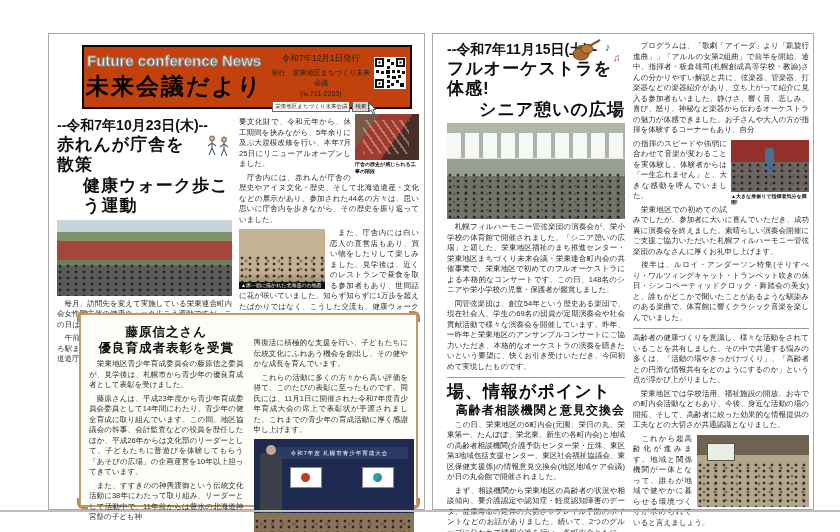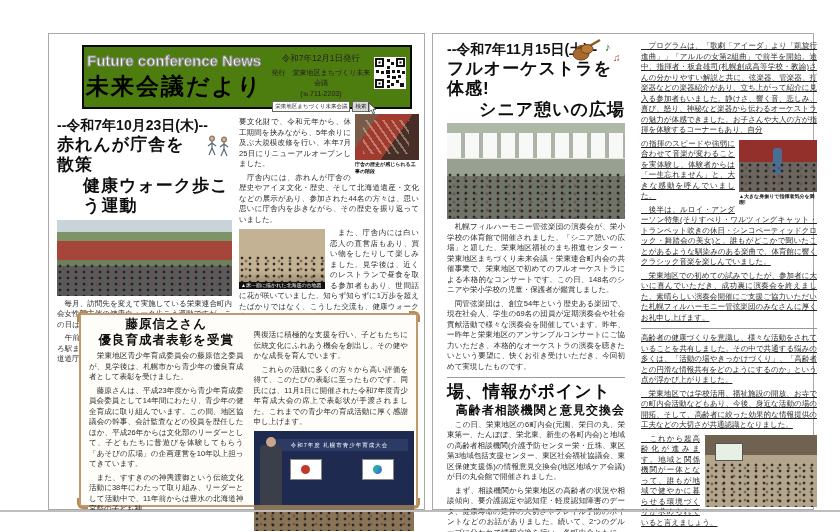--- a/index.html
+++ b/index.html
@@ -8,21 +8,21 @@
     background:#ffffff;
     font-family:"Liberation Sans","DejaVu Sans",sans-serif;
     color:#222;
   }
   .page{position:absolute;top:33px;height:477px;background:#fff;border:1px solid #a9a9a9;box-sizing:border-box;}
   .page-left{left:48px;width:377px;}
   .page-right{left:432px;width:382px;}
   .bottom-rule{position:absolute;left:0;top:510px;width:840px;height:2px;background:#bdbdbd;}
 
   
-  .masthead{position:absolute;left:33px;top:11px;width:330px;height:64px;border:2px solid #0a0a0a;background:#4d7c0f;display:flex;box-sizing:border-box;}
+  .masthead{position:absolute;left:33px;top:11px;width:330px;height:64px;border:2px solid #0a0a0a;background:#c2410c;display:flex;box-sizing:border-box;}
   .mast-logo{position:relative;width:57%;overflow:hidden;}
   .logo-en{position:absolute;left:3px;top:5px;width:100%;font-size:15px;font-weight:bold;color:#fff;
     -webkit-text-stroke:1px #8e8e8e;text-shadow:0 0 1px #9a9a9a;letter-spacing:0px;white-space:nowrap;}
   .logo-jp{position:absolute;left:2px;bottom:5px;font-size:23px;font-weight:bold;color:#000;letter-spacing:2px;white-space:nowrap;transform:skewX(-2deg);}
   .mast-info{width:43%;padding:4px 3px 2px 0;box-sizing:border-box;display:flex;}
   .mast-lines{flex:1;text-align:center;}
   .mi-date{font-size:8.5px;font-weight:normal;margin-top:2px;}
   .mi-pub{font-size:7px;margin-top:3px;}
   .mi-tel{font-size:7px;margin-top:2px;}
   .search-row{margin-top:3px;display:flex;justify-content:center;align-items:center;gap:2px;position:relative;}
@@ -68,21 +68,21 @@
   .ph-conductor{width:78px;height:52px;background:linear-gradient(#93302c 0 42%,#6b6660 42%);}
   .ph-conductor .dots{height:55%;}
   .ph-conductor:before{content:"";position:absolute;left:34px;top:8px;width:9px;height:26px;background:#4a6f94;border-radius:3px;}
   .meet-wrap{float:right;width:112px;margin:2px 0 2px 5px;}
   .ph-meeting{width:112px;height:72px;background:linear-gradient(#6f6250 0 28%,#b3a68c 28%);}
   .ph-meeting:before{content:"";position:absolute;left:10px;top:8px;width:26px;height:16px;background:#e8f0e6;border:1px solid #555;}
   .ph-meeting .dots{height:60%;}
 
   
   .award-frame{position:absolute;left:30px;top:279px;width:339px;height:194px;border:2px solid #c09a6a;
-    box-sizing:border-box;padding:2px 8px;display:flex;gap:10px;background:#fffdf9;}
+    box-sizing:border-box;padding:10px 8px;display:flex;gap:10px;background:#fffdf9;}
   .corner{position:absolute;width:9px;height:9px;border:2px solid #b58b55;}
   .c-tl{left:-4px;top:-4px;border-right:none;border-bottom:none;border-radius:6px 0 0 0;}
   .c-tr{right:-4px;top:-4px;border-left:none;border-bottom:none;border-radius:0 6px 0 0;}
   .c-bl{left:-4px;bottom:-4px;border-right:none;border-top:none;border-radius:0 0 0 6px;}
   .c-br{right:-4px;bottom:-4px;border-left:none;border-top:none;border-radius:0 0 6px 0;}
   .award-col{flex:1;min-width:0;}
   .award-title{text-align:center;font-size:12.5px;font-weight:bold;line-height:1.25;letter-spacing:1px;color:#0d0d0d;}
   .ph-ceremony{width:160px;height:100px;margin:3px auto 0 auto;background:#1e2a50;}
   .cer-banner{position:absolute;left:18px;top:8px;right:6px;height:12px;background:#2c3a66;color:#fff;
     font-size:5.5px;line-height:12px;text-align:center;white-space:nowrap;overflow:hidden;letter-spacing:1px;}
@@ -251,31 +251,31 @@
       </div>
     <p class="body">　札幌フィルハーモニー管弦楽団の演奏会が、栄小学校の体育館で開催されました。「シニア憩いの広場」と題した、栄東地区福祉のまち推進センター・栄東地区まちづくり未来会議・栄東連合町内会の共催事業で、栄東地区で初めてのフルオーケストラによる本格的なコンサートです。この日、148名のシニアや栄小学校の児童・保護者が鑑賞しました。</p>
     <p class="body">　同管弦楽団は、創立54年という歴史ある楽団で、現在社会人、学生の69名の団員が定期演奏会や社会貢献活動で様々な演奏会を開催しています。昨年、一昨年と栄東地区のアンサンブルコンサートにご協力いただき、本格的なオーケストラの演奏を聴きたいという要望に、快くお引き受けいただき、今回初めて実現したものです。</p>
     <div class="divider"></div>
     <div class="headline">場、情報がポイント</div>
     <div class="headline headline-right" style="font-size:12px;">高齢者相談機関と意見交換会</div>
     <p class="body">　この日、栄東地区の6町内会(元園、栄日の丸、栄東第一、たんぽぽ、栄北東、新生の各町内会)と地域の高齢者相談機関(介護予防センター栄・丘珠、東区第3地域包括支援センター、東区社会福祉協議会、東区保健支援係)の情報意見交換会(地区地域ケア会議)が日の丸会館で開催されました。</p>
     <p class="body">　まず、相談機関から栄東地区の高齢者の状況や相談傾向、要介護認定や認知症・軽度認知障害のデータ、健康寿命の延伸の大切さやフレイル予防のポイントなどのお話がありました。続いて、2つのグループに分かれて情報交換を行い、各町内会ともに、見守り活動や声かけ、茶話会の実施、お食事会など</p>
   </div>
 
-  <div class="col" style="left:208px;top:7px;width:176px;text-decoration:underline;">
+  <div class="col" style="left:200px;top:7px;width:176px;">
     <p class="body" style="margin-top:0;">　プログラムは、「歌劇「アイーダ」より「凱旋行進曲」」「アルルの女第2組曲」で前半を開始。途中、指揮者・板倉雄司(札幌創成高等学校・教諭)さんの分かりやすい解説と共に、弦楽器、管楽器、打楽器などの楽器紹介があり、立ち上がって紹介に見入る参加者もいました。静けさ、響く音、悲しみ、喜び、怒り、神秘など楽器から伝わるオーケストラの魅力が体感できました。お子さんや大人の方が指揮を体験するコーナーもあり、自分</p>
     <div class="cond-wrap">
       <div class="ph ph-conductor">
           <div class="dots"></div>
         </div>
       <div class="microcap">▲大きな身振りで指揮者気分を満喫!</div>
     </div>
     <p class="body">の指揮のスピードや強弱に合わせて音楽が変わることを実体験し、体験者からは「一生忘れません」と、大きな感動を呼んでいました。</p>
+    <p class="body">　栄東地区での初めての試みでしたが、参加者に大いに喜んでいただき、成功裏に演奏会を終えました。素晴らしい演奏会開催にご支援ご協力いただいた札幌フィルハーモニー管弦楽団のみなさんに厚くお礼申し上げます。</p>
     <p class="body">　後半は、ルロイ・アンダーソン特集(そりすべり・ワルツィングキャット・トランペット吹きの休日・シンコペーティッドクロック・舞踏会の美女)と、誰もがどこかで聞いたことがあるような馴染みのある楽曲で、体育館に響くクラシック音楽を楽しんでいました。</p>
-    <p class="body">　栄東地区での初めての試みでしたが、参加者に大いに喜んでいただき、成功裏に演奏会を終えました。素晴らしい演奏会開催にご支援ご協力いただいた札幌フィルハーモニー管弦楽団のみなさんに厚くお礼申し上げます。</p>
     <div class="divider"></div>
     <p class="body">高齢者の健康づくりを意識し、様々な活動をされていることを共有しました。その中で共通する悩みの多くは、「活動の場やきっかけづくり」、「高齢者との円滑な情報共有をどのようにするのか」という点が浮かび上がりました。</p>
     <p class="body">　栄東地区では学校活用、福祉施設の開放、お寺での町内会活動などもあり、今後、身近な活動の場の開拓、そして、高齢者に絞った効果的な情報提供の工夫などの大切さが共通認識となりました。</p>
     <div class="meet-wrap">
       <div class="ph ph-meeting">
           <div class="dots"></div>
         </div>
     </div>
     <p class="body">　これから超高齢化が進みます。地域と関係機関が一体となって、誰もが地域で健やかに暮らせる環境づくりが求められていると言えましょう。</p>
   </div>

